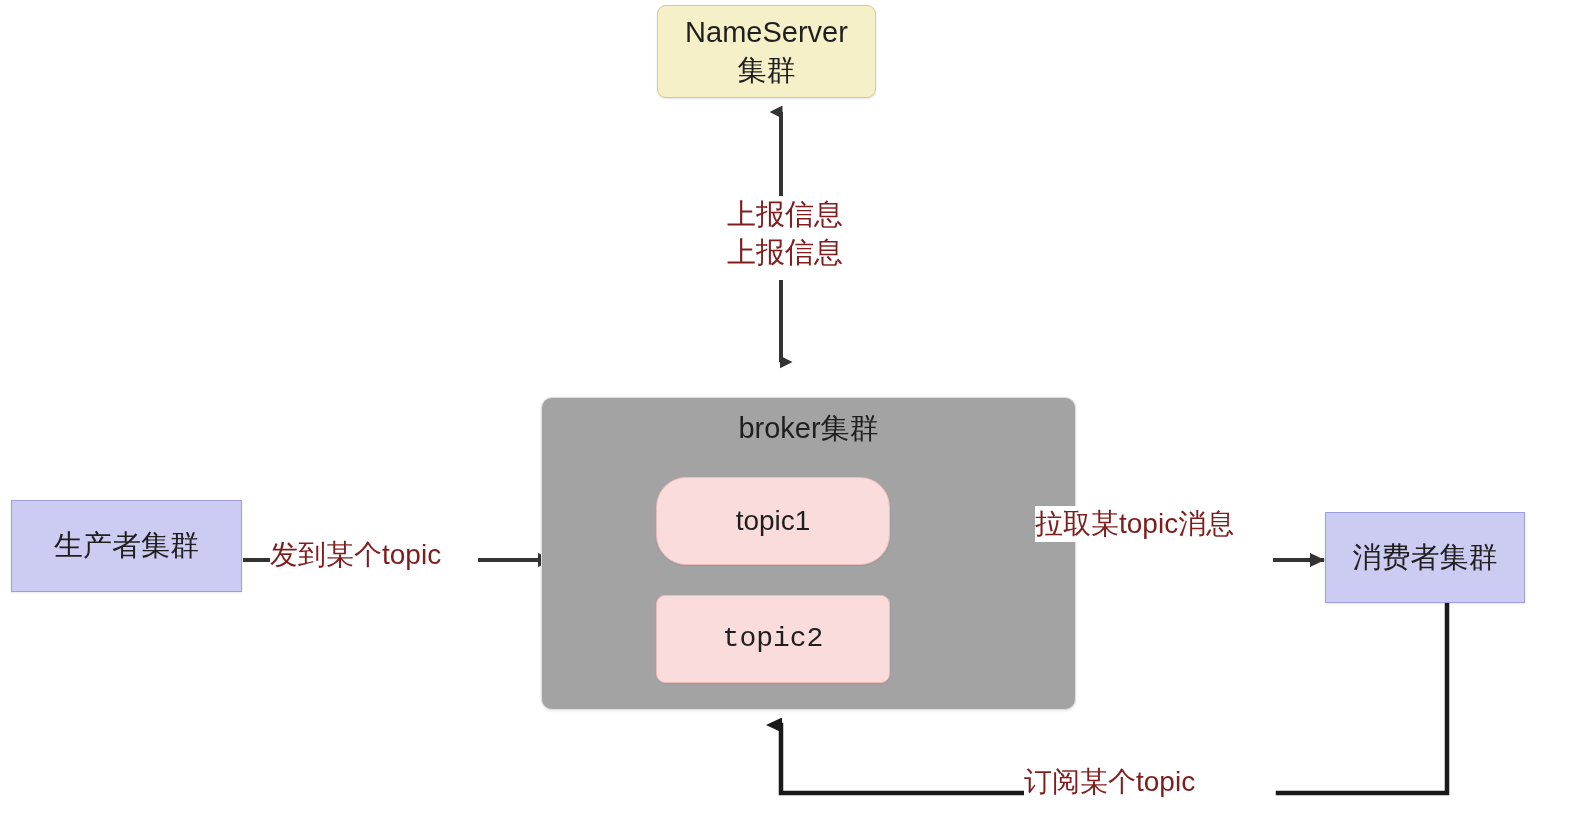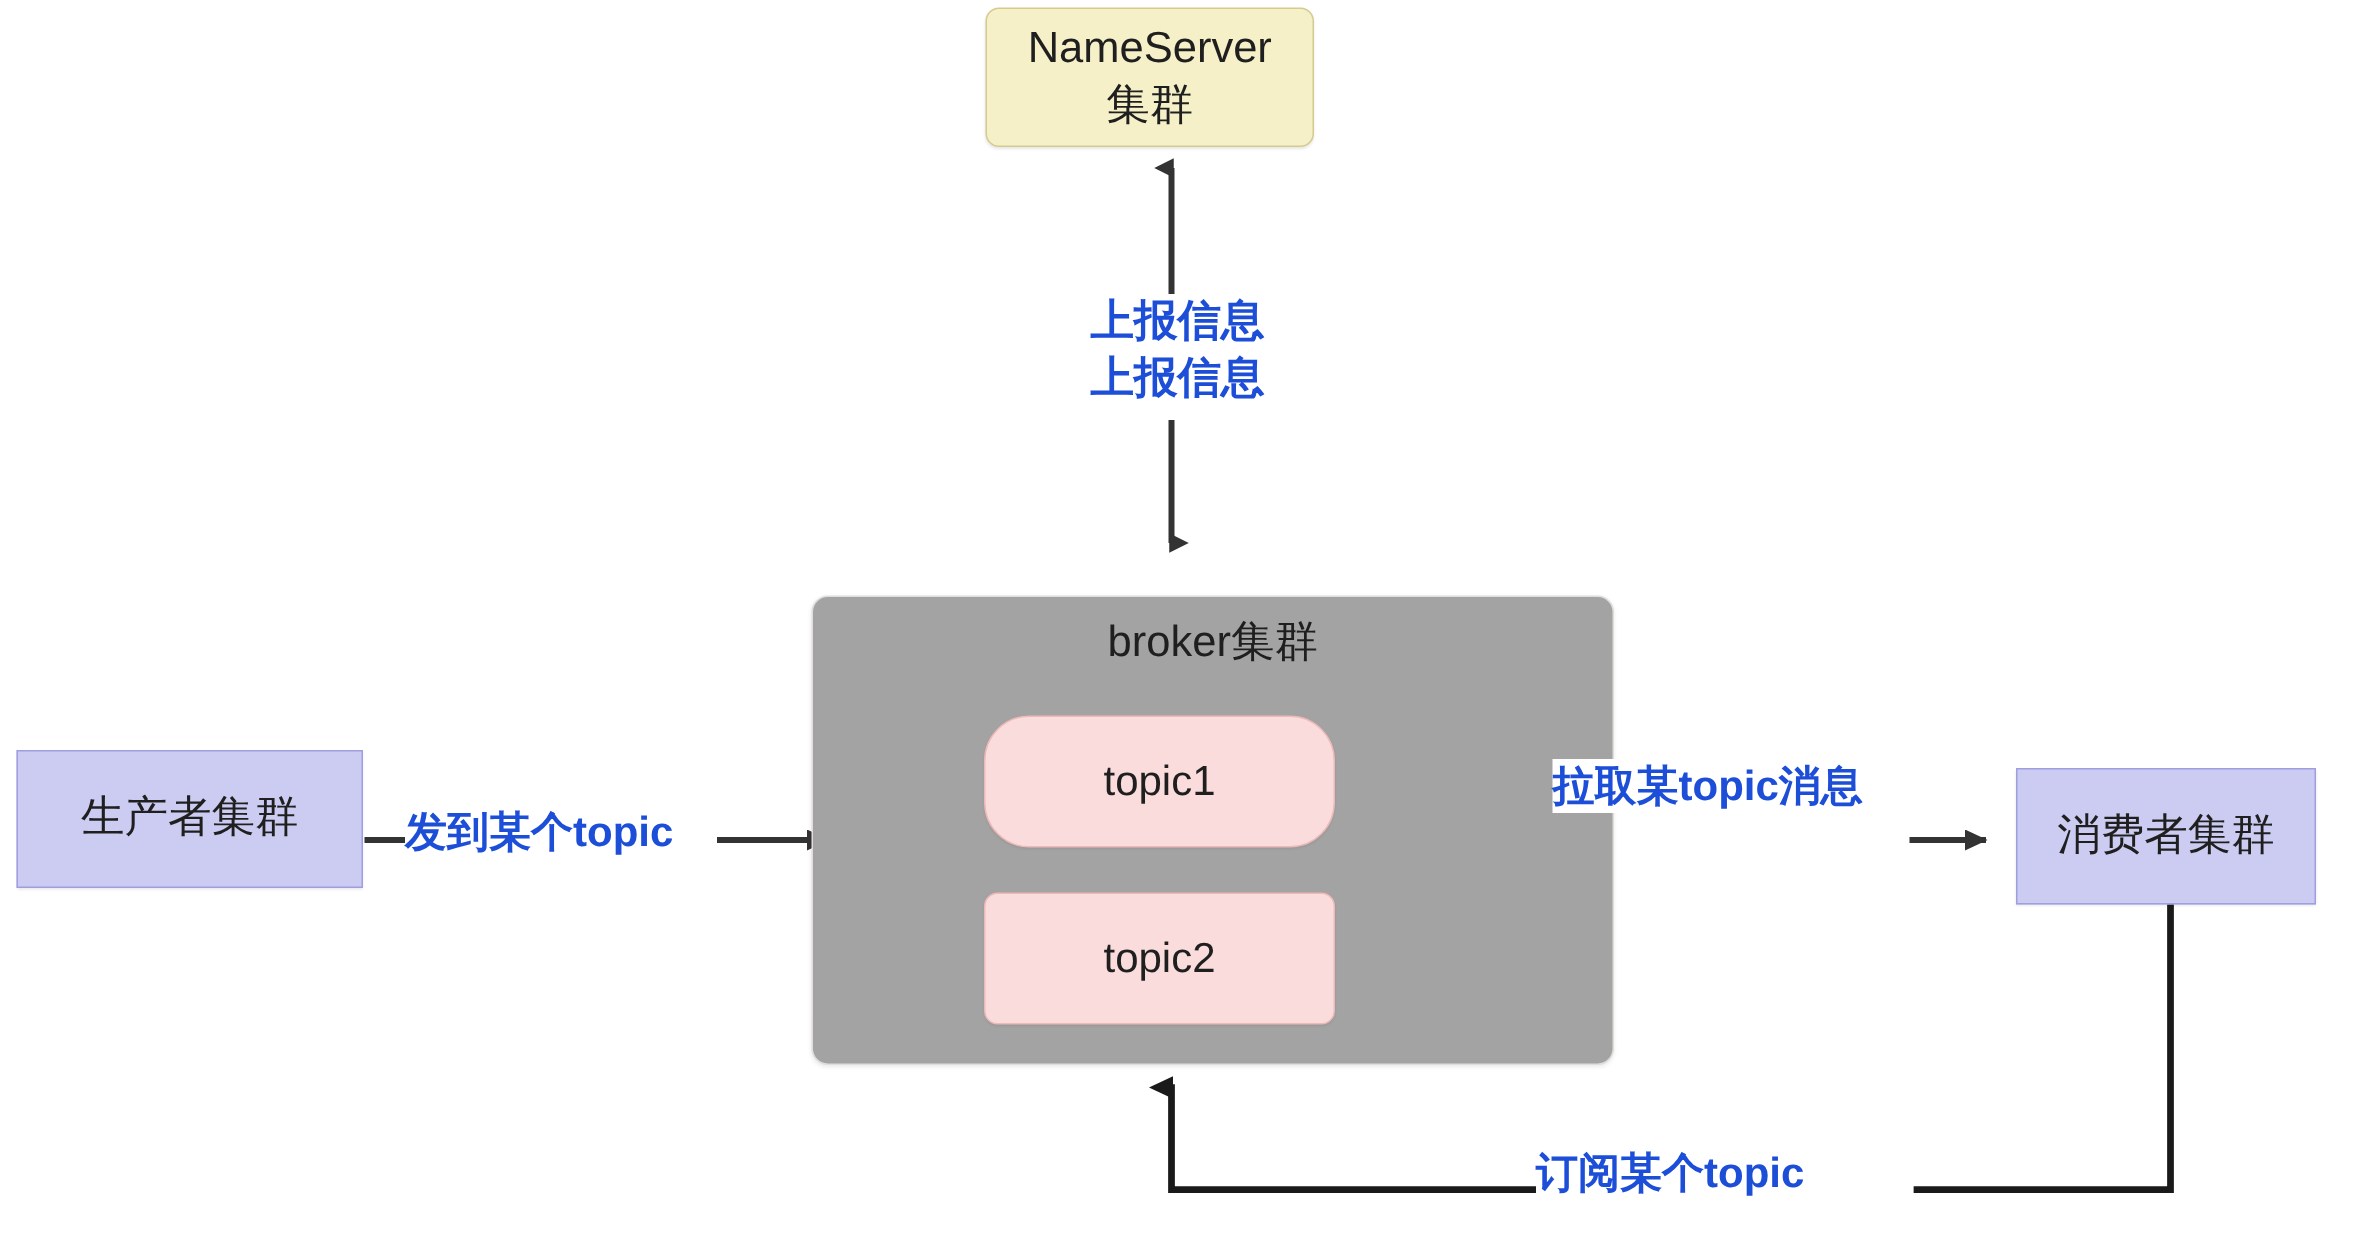--- a/index.html
+++ b/index.html
@@ -79,54 +79,52 @@
     border: 1.6px solid #eeb9b9;
     border-radius: 9px;
     display: flex;
     align-items: center;
     justify-content: center;
     font-size: 28px;
     color: #1f1f1f;
     box-shadow: 0 1px 2px rgba(0,0,0,0.07);
   }
   #topic1-node { top: 79px; border-radius: 30px; }
-  #topic2-node { top: 197px; }
+  #topic2-node { top: 197px; font-family: Liberation Mono, monospace; }
 
   
   .cluster-box {
     background: #ccccf2;
     border: 1.6px solid #9e9ee0;
     border-radius: 0;
     font-size: 29px;
     box-shadow: 0 1px 2px rgba(0,0,0,0.10);
   }
   #producer-node {
     left: 11px;
     top: 500px;
     width: 231px;
     height: 92px;
   }
   #consumer-node {
     left: 1325px;
     top: 512px;
     width: 200px;
     height: 91px;
-    margin-left: 19px;
   }
 
   
   .edge-label {
     position: absolute;
     font-size: 28px;
-    color: #1d4ed8;
+    color: #7f1d1d;
     background: #ffffff;
     line-height: 1.3;
     white-space: nowrap;
     text-align: center;
-    font-weight: bold;
   }
   #label-report {
     left: 705px;
     top: 196px;
     width: 160px;
     font-size: 29px;
   }
   #label-send {
     left: 270px;
     top: 537px;

